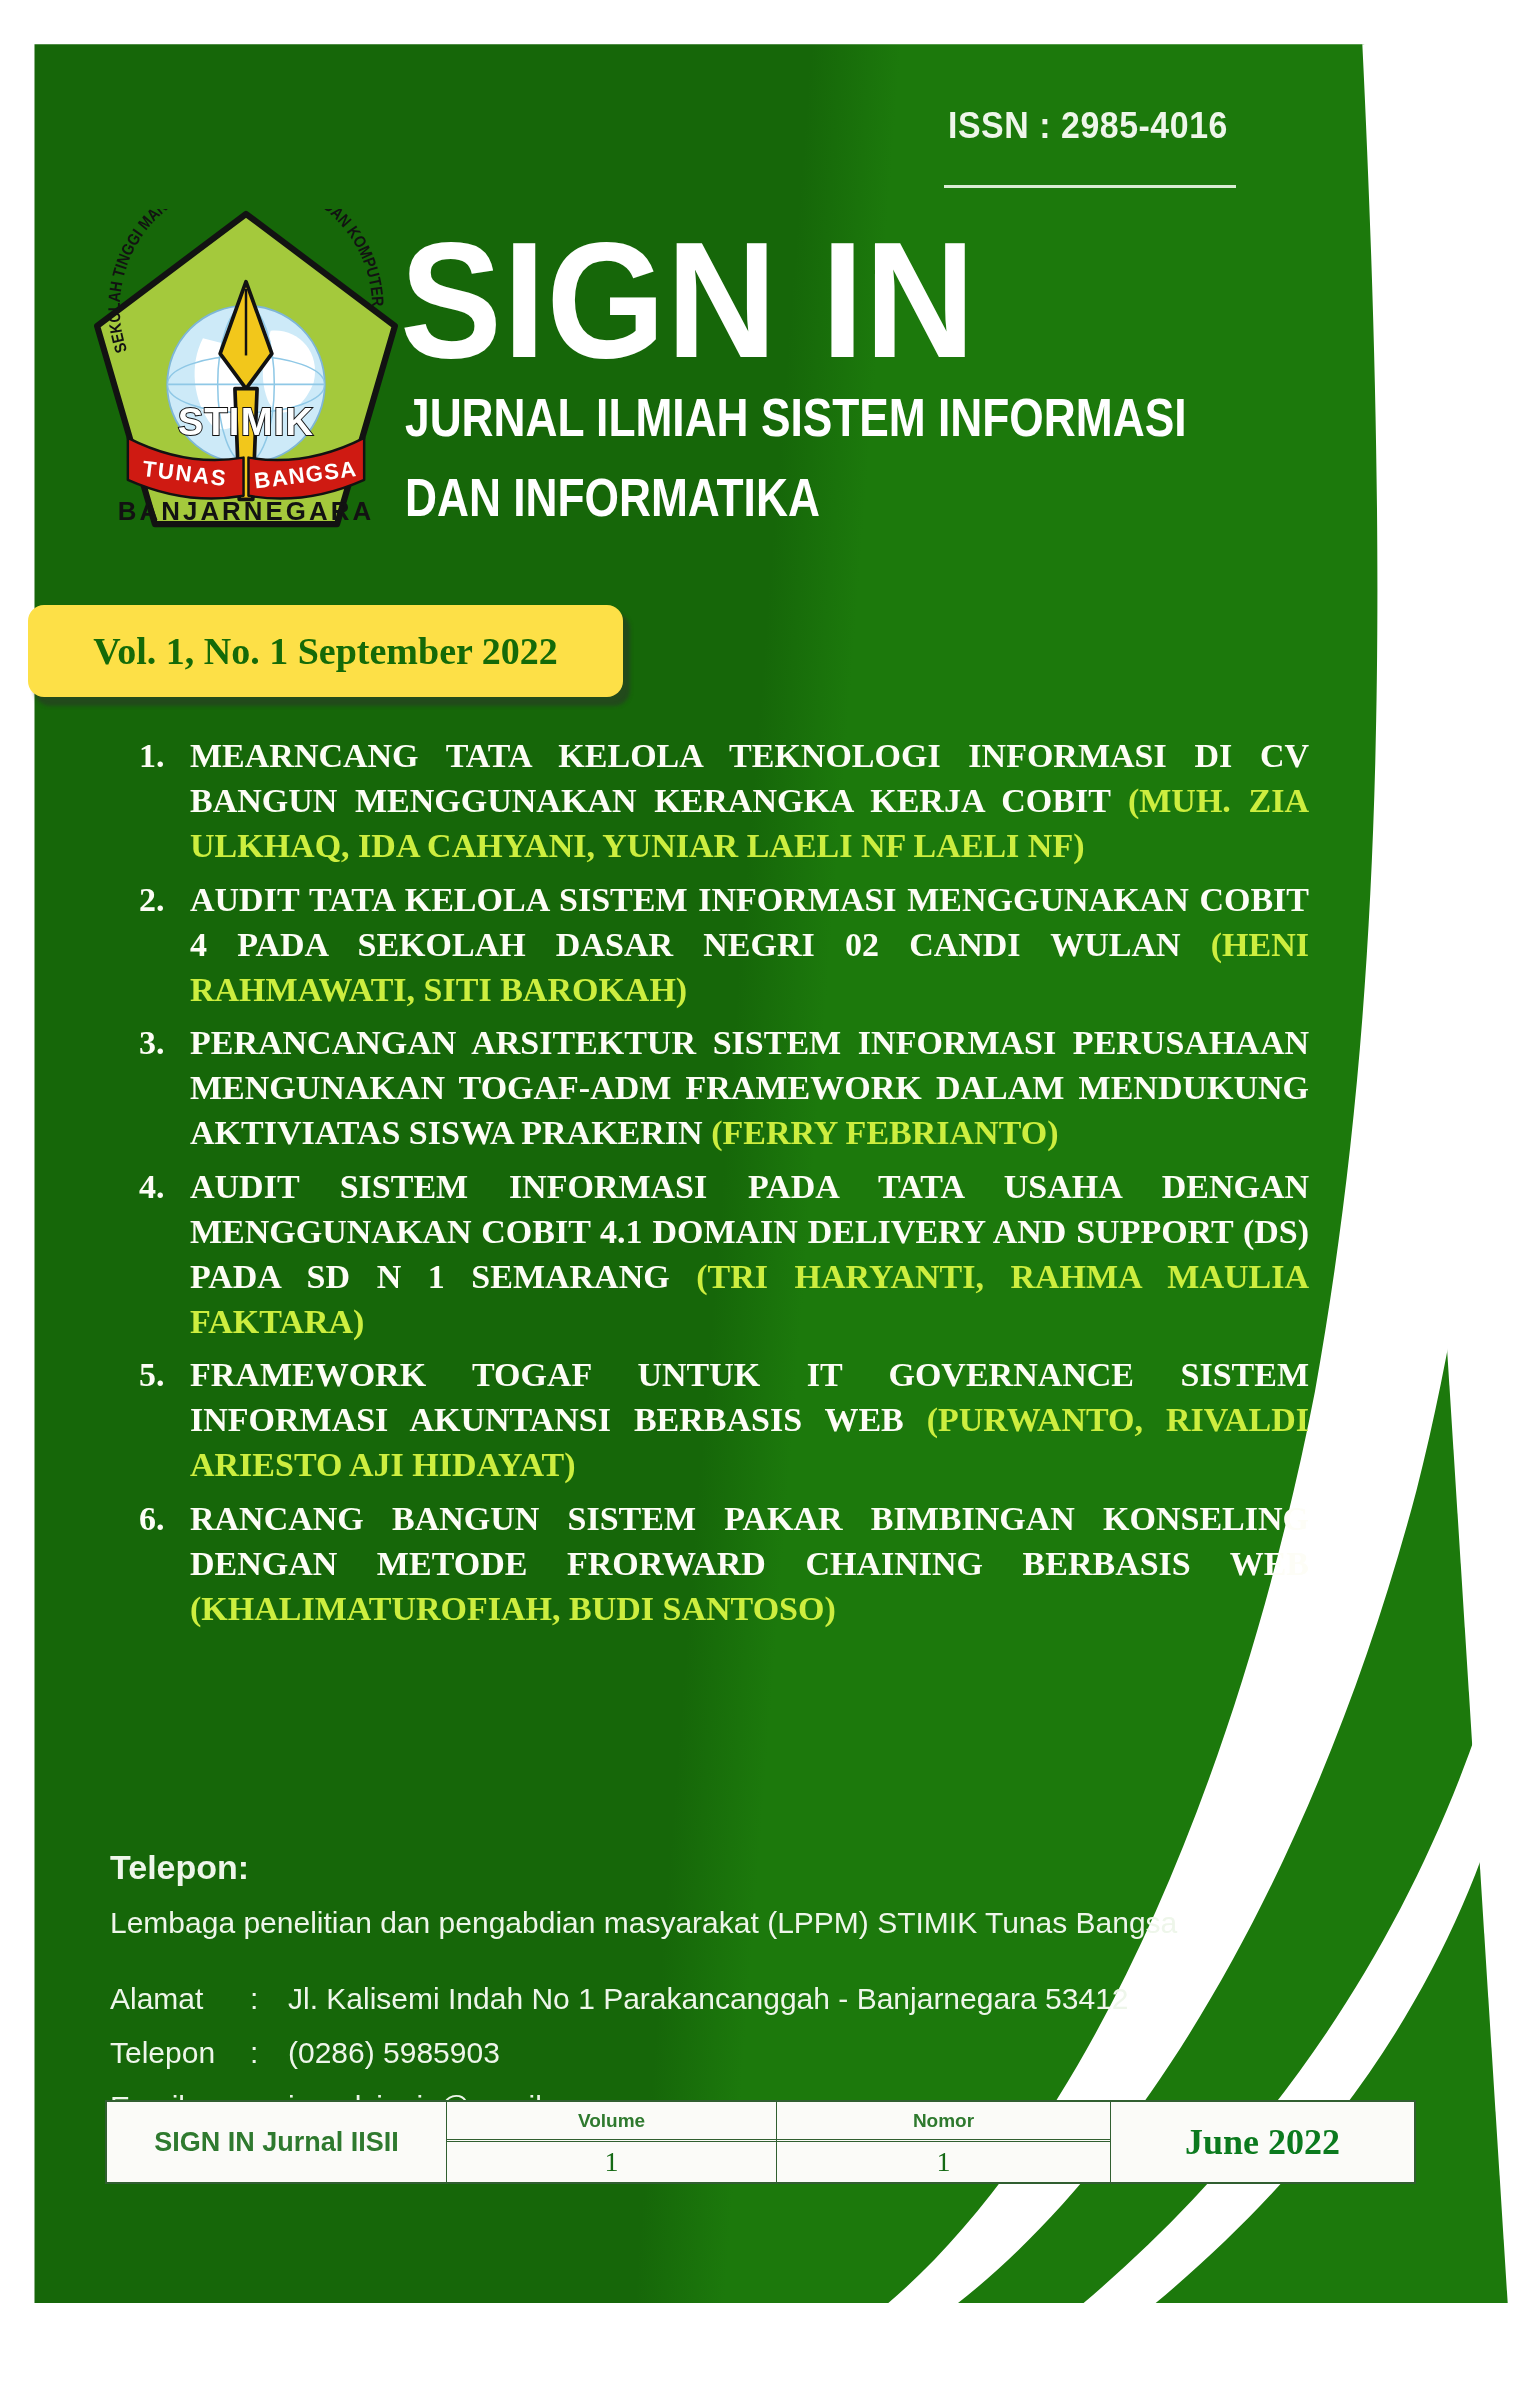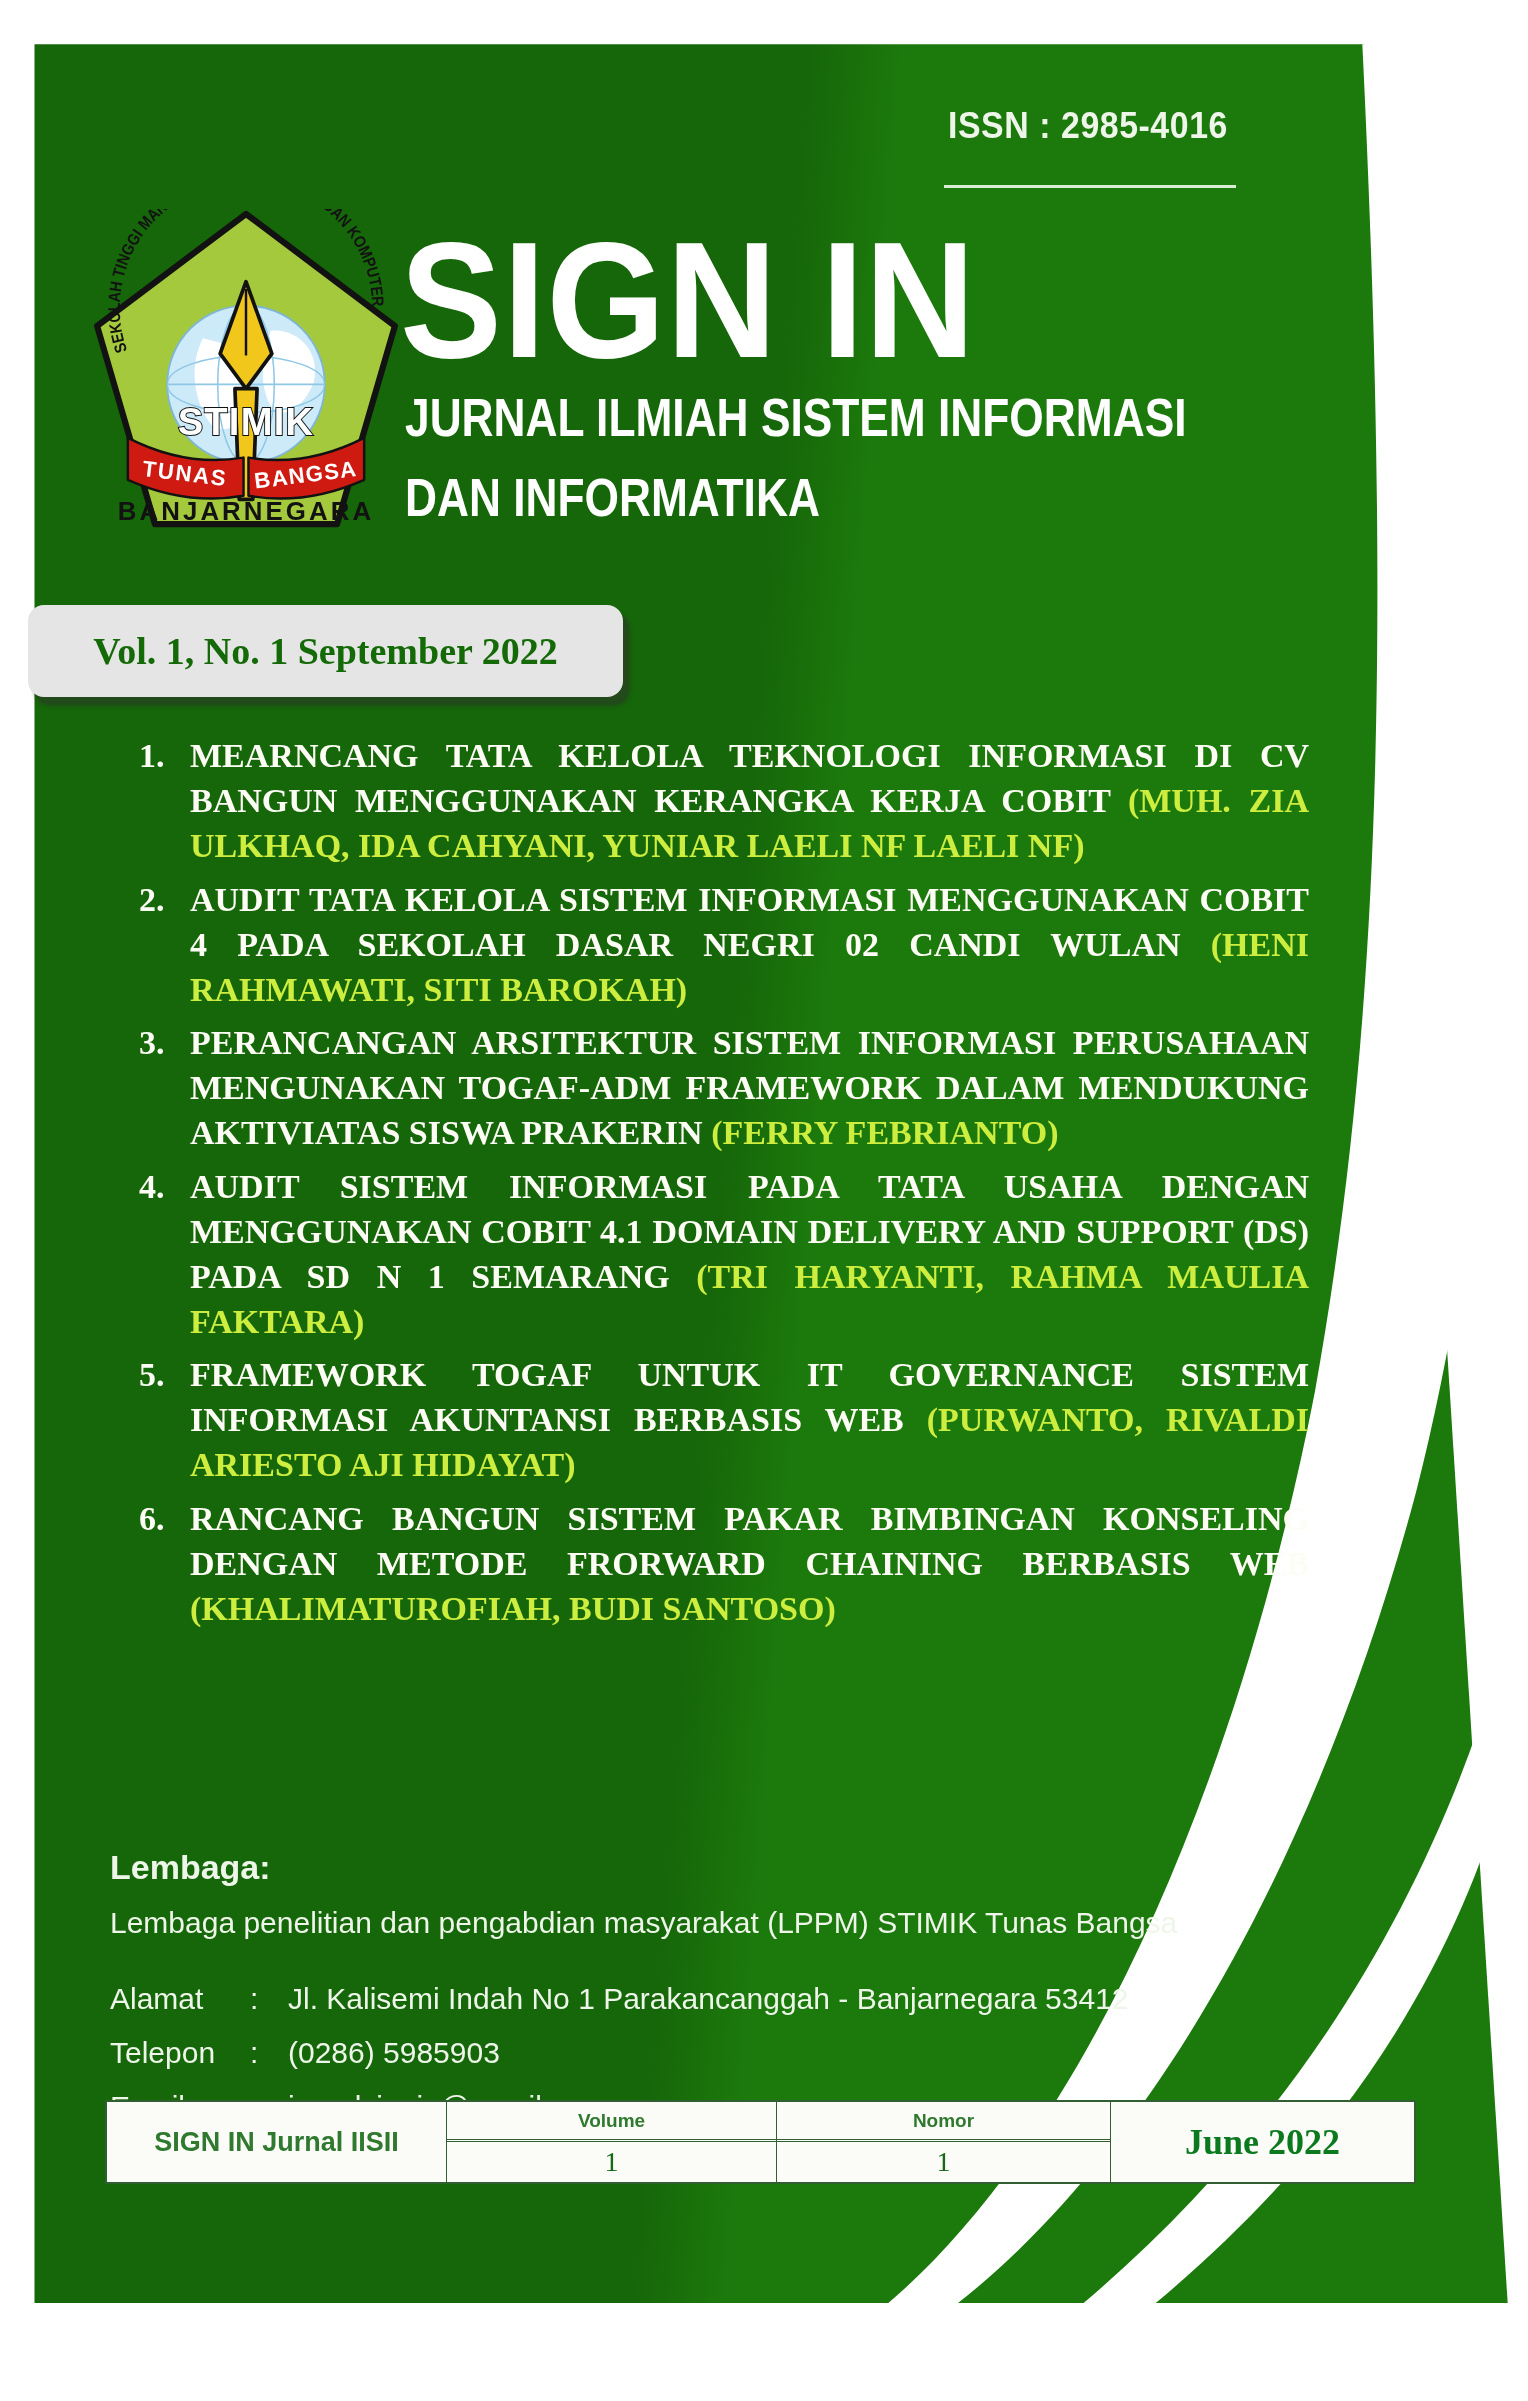--- a/index.html
+++ b/index.html
@@ -15,21 +15,21 @@
   .logo-box{position:absolute;left:92px;top:209px;width:308px;height:320px;}
 
   .jtitle{position:absolute;left:400px;top:217px;color:#ffffff;font-weight:bold;
           font-size:166px;line-height:166px;letter-spacing:1.2px;transform:scaleX(.92);
           transform-origin:0 0;white-space:nowrap;}
   .jsub1{position:absolute;left:405px;top:389px;color:#ffffff;font-weight:bold;
          font-size:54px;line-height:57px;transform:scaleX(.82);transform-origin:0 0;white-space:nowrap;}
   .jsub2{position:absolute;left:405px;top:469px;color:#ffffff;font-weight:bold;
          font-size:54px;line-height:57px;transform:scaleX(.82);transform-origin:0 0;white-space:nowrap;}
 
-  .vol-banner{position:absolute;left:28px;top:605px;width:595px;height:92px;background:#e5e5e5;
+  .vol-banner{position:absolute;left:28px;top:605px;width:595px;height:92px;background:#fde047;
               border-radius:16px;box-shadow:6.2px 8.6px 3.7px rgba(45,45,45,.5);
               display:flex;align-items:center;justify-content:center;}
   .vol-banner span{font-family:"Liberation Serif", serif;font-weight:bold;font-size:38px;color:#156a08;}
 
   .articles{position:absolute;left:139px;top:733px;width:1170px;}
   .article{display:flex;margin-bottom:8.6px;font-family:"Liberation Serif", serif;
            font-weight:bold;font-size:34px;line-height:45px;}
   .article .num{flex:0 0 51px;color:#fdfdf6;}
   .article p{flex:1;margin:0;text-align:justify;color:#fdfdf6;}
   .article .authors{color:#cdee3f;}
@@ -164,21 +164,21 @@
 
       <div class="article">
         <span class="num">6.</span>
         <p><span>RANCANG BANGUN SISTEM PAKAR BIMBINGAN KONSELING DENGAN METODE FRORWARD CHAINING BERBASIS WEB</span>
            <span class="authors">(KHALIMATUROFIAH, BUDI SANTOSO)</span></p>
       </div>
 
     </div>
 
     <div class="publisher">
-      <div class="pub-heading">Lembaga:</div>
+      <div class="pub-heading">Telepon:</div>
       <div class="pub-org">Lembaga penelitian dan pengabdian masyarakat (LPPM) STIMIK Tunas Bangsa</div>
       <div class="pub-row">
         <span class="lbl">Alamat</span>
         <span class="sep">:</span>
         <span class="val">Jl. Kalisemi Indah No 1 Parakancanggah - Banjarnegara 53412</span>
       </div>
       <div class="pub-row">
         <span class="lbl">Telepon</span>
         <span class="sep">:</span>
         <span class="val">(0286) 5985903</span>

